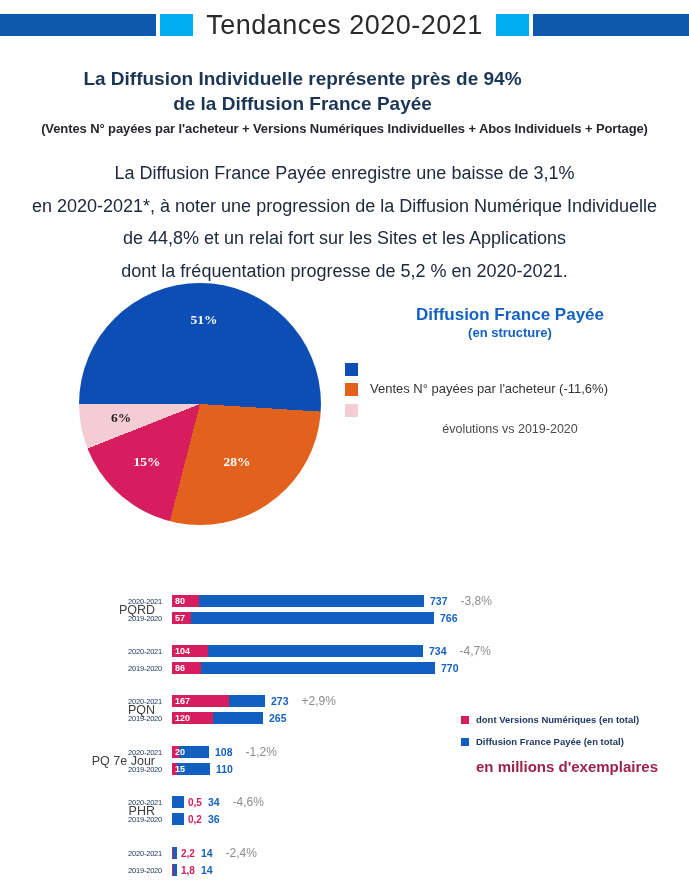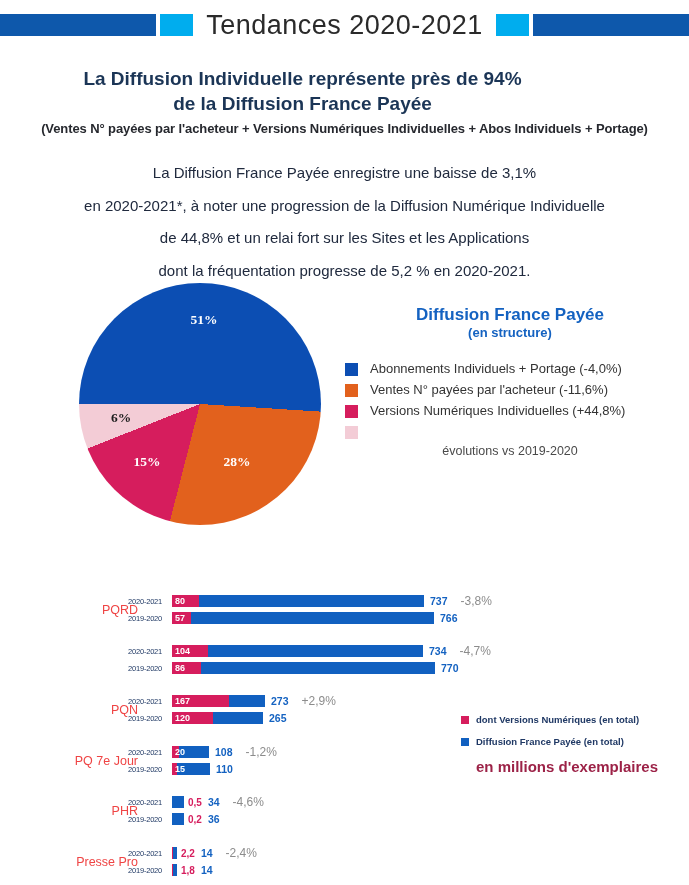--- a/index.html
+++ b/index.html
@@ -17,21 +17,21 @@
   .htitle{font-size:27px;line-height:27px;color:#2a2a2a;padding:0 9px;white-space:nowrap;letter-spacing:.5px;}
 
   
   .headline{top:66px;left:0;width:605px;text-align:center;
     font-size:19px;font-weight:700;color:#1b3556;line-height:25px;}
   .subheadline{top:121px;left:0;width:689px;text-align:center;
     font-size:13px;font-weight:700;color:#26282e;letter-spacing:-.1px;}
 
   
   .paragraph{top:157px;left:0;width:689px;text-align:center;
-    font-size:15px;color:#202a3e;line-height:32.5px;}
+    font-size:18px;color:#202a3e;line-height:32.5px;}
 
   
   .pie{top:283px;left:79px;width:242px;height:242px;border-radius:50%;}
   .pie-label{position:absolute;transform:translate(-50%,-50%);
     font-size:13.5px;font-weight:700;color:#ffffff;white-space:nowrap;font-family:Liberation Serif, serif;}
   .pie-label.dark{color:#1d1d1d;}
   .pl-0{left:125px;top:37px;}
   .pl-1{left:158px;top:179px;}
   .pl-2{left:68px;top:179px;}
   .pl-3{left:42px;top:135px;}
@@ -42,23 +42,23 @@
   .plg-sub{font-size:13px;font-weight:700;color:#1462c1;text-align:center;line-height:16px;}
   .plg-items{margin-top:20px;}
   .plg-item{display:flex;align-items:flex-start;margin-bottom:4.5px;}
   .plg-sq{width:13px;height:13px;flex:0 0 13px;margin-right:12px;margin-top:2px;}
   .plg-txt{font-size:13px;color:#333333;line-height:16.5px;max-width:292px;}
   .plg-note{margin-top:5px;text-align:center;font-size:12.5px;color:#4a4a4a;}
 
   
   .bars{top:575px;left:0;width:689px;height:310px;}
   .bar-group{position:absolute;left:0;width:689px;}
-  .bgroup-label{position:absolute;left:0;top:0;width:126px;height:29px;
+  .bgroup-label{position:absolute;left:17px;top:0;width:126px;height:29px;
     display:flex;align-items:center;justify-content:flex-end;
-    font-size:12.5px;color:#ef4444;padding-left:12px;}
+    font-size:12.5px;color:#404040;padding-left:12px;}
   .bgroup-rows{margin-left:128px;}
   .bar-row{display:flex;align-items:center;height:12px;margin-bottom:5px;}
   .byear{width:38px;flex:0 0 38px;margin-right:6px;
     font-size:7.5px;color:#1f3864;letter-spacing:-.2px;white-space:nowrap;}
   .bar{position:relative;display:flex;height:12px;}
   .seg{height:12px;}
   .dont-in{position:absolute;left:3px;top:0;line-height:12px;
     font-size:9px;font-weight:700;color:#ffffff;white-space:nowrap;}
   .dont-out{margin-left:4px;font-size:10px;font-weight:700;color:#d61d5d;white-space:nowrap;}
   .btotal{margin-left:6px;font-size:10.5px;font-weight:700;color:#1462c1;white-space:nowrap;}
@@ -101,29 +101,24 @@
   <span class="pie-label pl-2">15%</span>
   <span class="pie-label pl-3 dark">6%</span>
 </div>
 
 <div class="abs pie-legend">
   <div class="plg-title">Diffusion France Payée</div>
   <div class="plg-sub">(en structure)</div>
   <div class="plg-items">
     <div class="plg-item">
       <span class="plg-sq" style="background: rgb(12, 78, 179);"></span>
-      <span class="plg-txt">Abonnements Individuels + Portage (-4,0%)</span>
     </div>
     <div class="plg-item">
       <span class="plg-sq" style="background: rgb(226, 97, 29);"></span>
       <span class="plg-txt">Ventes N° payées par l'acheteur (-11,6%)</span>
-    </div>
-    <div class="plg-item">
-      <span class="plg-sq" style="background: rgb(214, 29, 93);"></span>
-      <span class="plg-txt">Versions Numériques Individuelles (+44,8%)</span>
     </div>
     <div class="plg-item">
       <span class="plg-sq" style="background: rgb(243, 204, 214);"></span>
     </div>
   </div>
   <div class="plg-note">évolutions vs 2019-2020</div>
 </div>
 
 <div class="abs bars">
   <div id="bar-groups">
@@ -238,21 +233,20 @@
             <span class="byear">2019-2020</span>
             <div class="bar">
               <div class="seg" style="width: 12px; background: rgb(17, 96, 192);"></div>
             </div>
             <span class="dont-out">0,2</span>
             <span class="btotal">36</span>
           </div>
         </div>
       </div>
       <div class="bar-group" style="top: 272px;">
-        <div class="bgroup-label">Presse Pro</div>
         <div class="bgroup-rows">
           <div class="bar-row">
             <span class="byear">2020-2021</span>
             <div class="bar">
               <div class="seg" style="width: 1px; background: rgb(214, 29, 93);"></div>
               <div class="seg" style="width: 4px; background: rgb(17, 96, 192);"></div>
             </div>
             <span class="dont-out">2,2</span>
             <span class="btotal">14</span>
             <span class="bevo">-2,4%</span>

